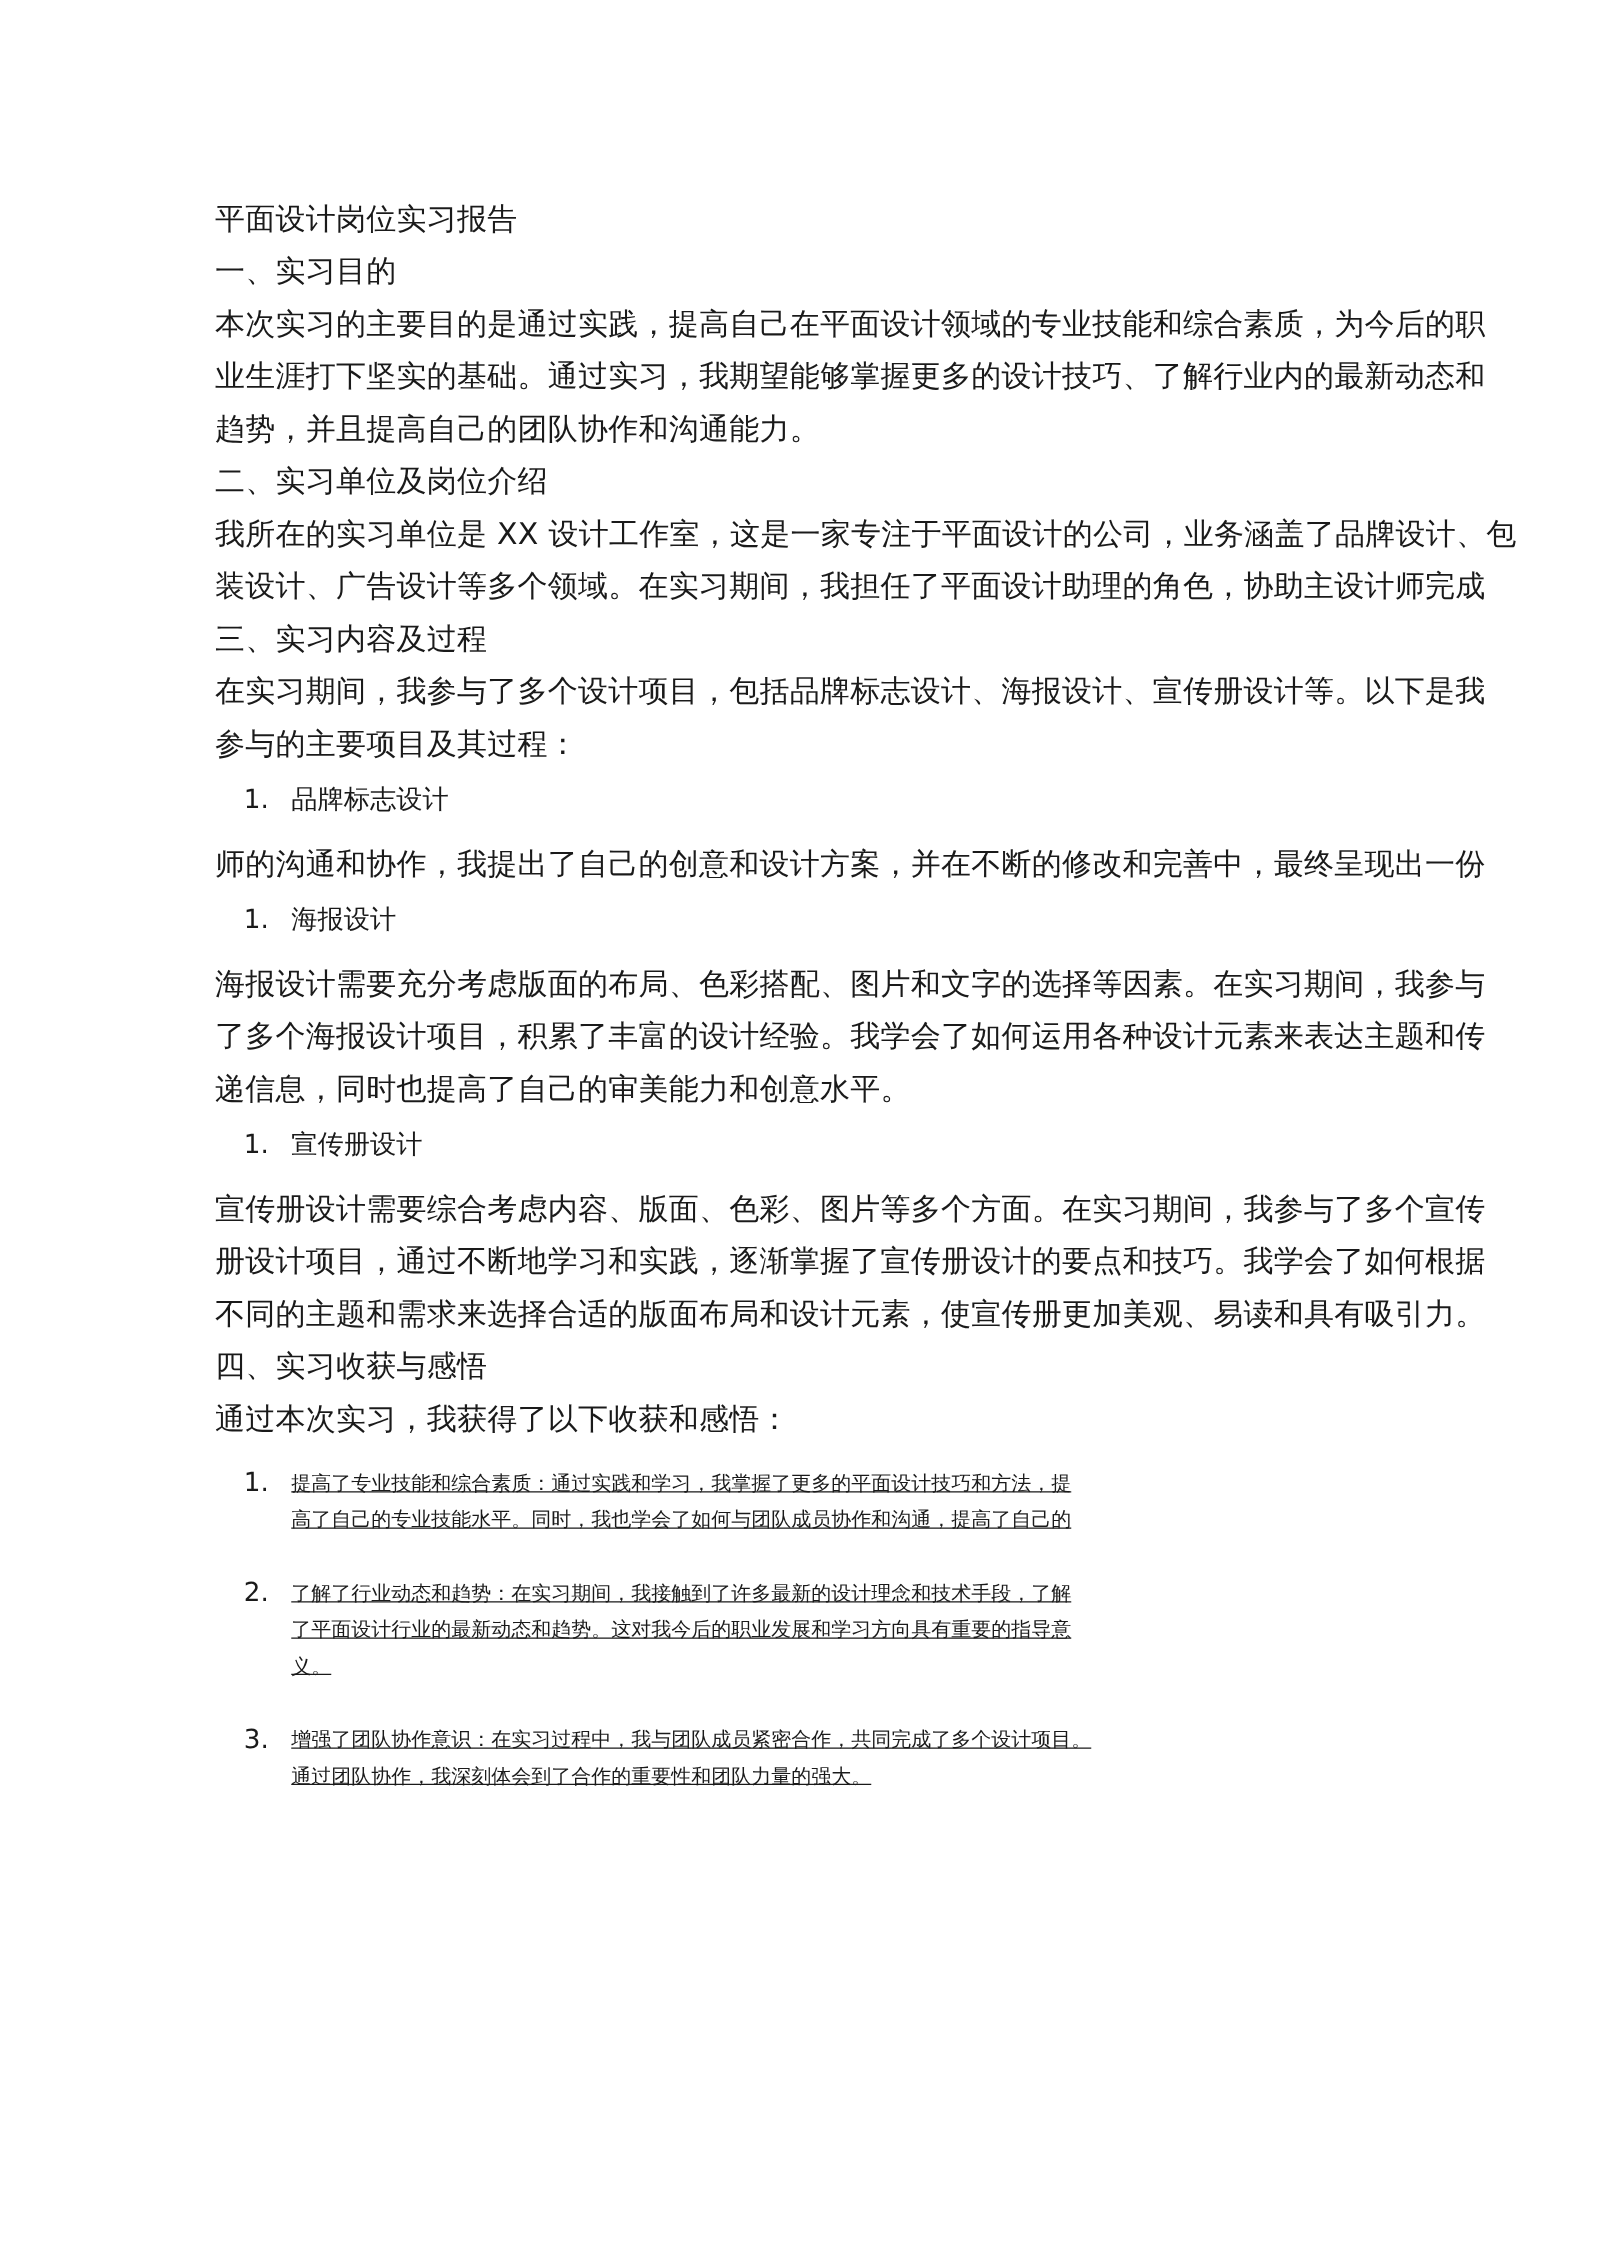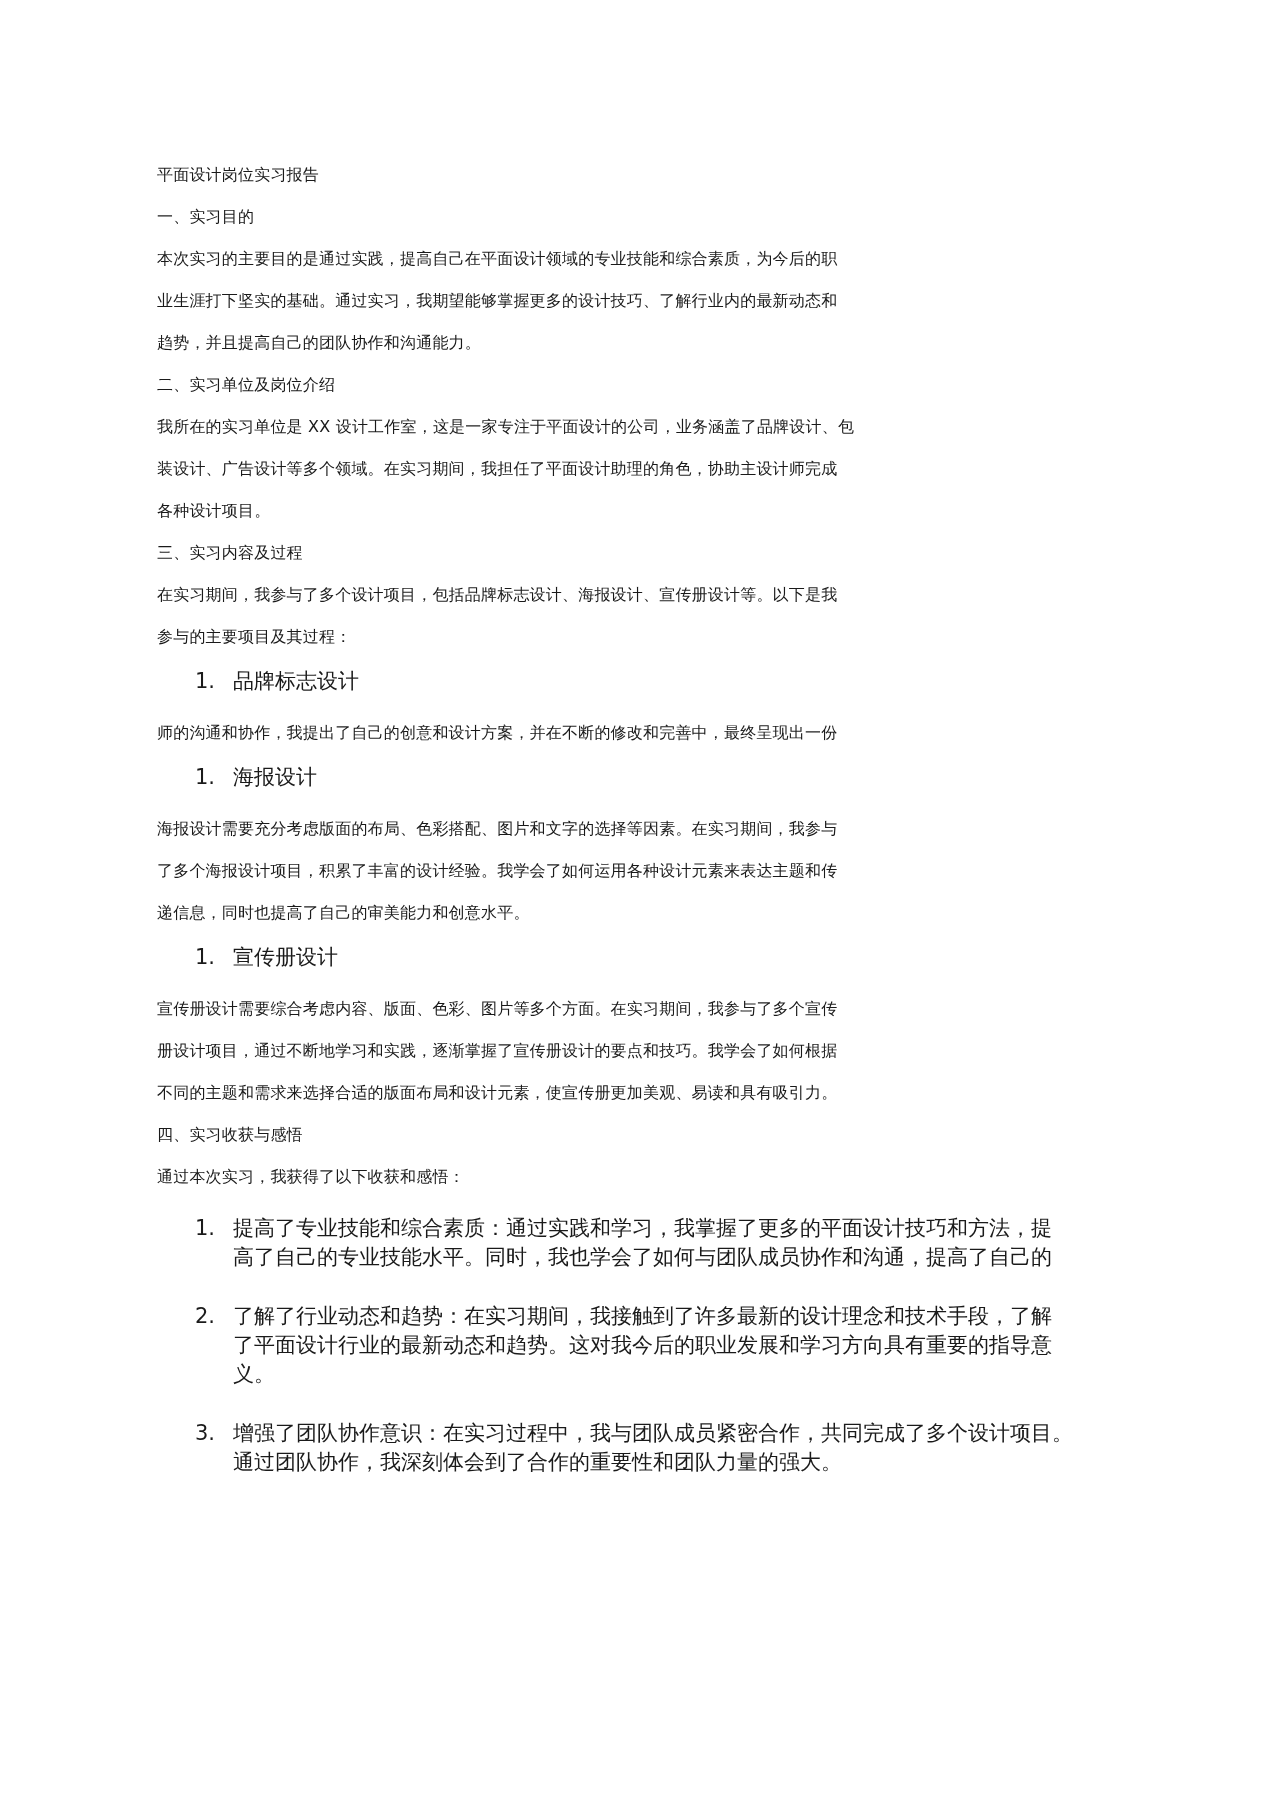--- a/index.html
+++ b/index.html
@@ -15,25 +15,26 @@
       color: #1a1a1a;
       font-family: "DejaVu Sans", "Liberation Sans", sans-serif;
     }
     .page {
       position: absolute;
       left: 157px;
       top: 154px;
       width: 990px;
     }
     .line {
-      font-size: 16px;
+      font-size: 24px;
       line-height: 42px;
       height: 42px;
       white-space: nowrap;
       letter-spacing: 0.2px;
+      margin-left: 15px;
     }
     .title { }
     .heading { }
     .para .line { }
     .sub-item {
       position: relative;
       font-size: 21px;
       line-height: 42px;
       height: 42px;
       padding-left: 38px;
@@ -56,45 +57,45 @@
       margin-bottom: 30px;
     }
     .oitem .num {
       position: absolute;
       left: 38px;
       top: 0;
       font-size: 21px;
       line-height: 29px;
     }
     .oitem .txt-line {
-      font-size: 21px;
+      font-size: 16px;
       line-height: 29px;
       height: 29px;
       white-space: nowrap;
+      text-decoration: underline;
     }
   </style>
 </head>
 <body>
 
 <div class="page">
 
   <div class="line title">平面设计岗位实习报告</div>
 
   <div class="line heading">一、实习目的</div>
   <div class="para">
     <div class="line">本次实习的主要目的是通过实践，提高自己在平面设计领域的专业技能和综合素质，为今后的职</div>
     <div class="line">业生涯打下坚实的基础。通过实习，我期望能够掌握更多的设计技巧、了解行业内的最新动态和</div>
     <div class="line">趋势，并且提高自己的团队协作和沟通能力。</div>
   </div>
 
   <div class="line heading">二、实习单位及岗位介绍</div>
   <div class="para">
     <div class="line">我所在的实习单位是 XX 设计工作室，这是一家专注于平面设计的公司，业务涵盖了品牌设计、包</div>
     <div class="line">装设计、广告设计等多个领域。在实习期间，我担任了平面设计助理的角色，协助主设计师完成</div>
-    <div class="line">各种设计项目。</div>
   </div>
 
   <div class="line heading">三、实习内容及过程</div>
   <div class="para">
     <div class="line">在实习期间，我参与了多个设计项目，包括品牌标志设计、海报设计、宣传册设计等。以下是我</div>
     <div class="line">参与的主要项目及其过程：</div>
   </div>
 
   <div class="sub-item">
     <span class="num">1.</span>

